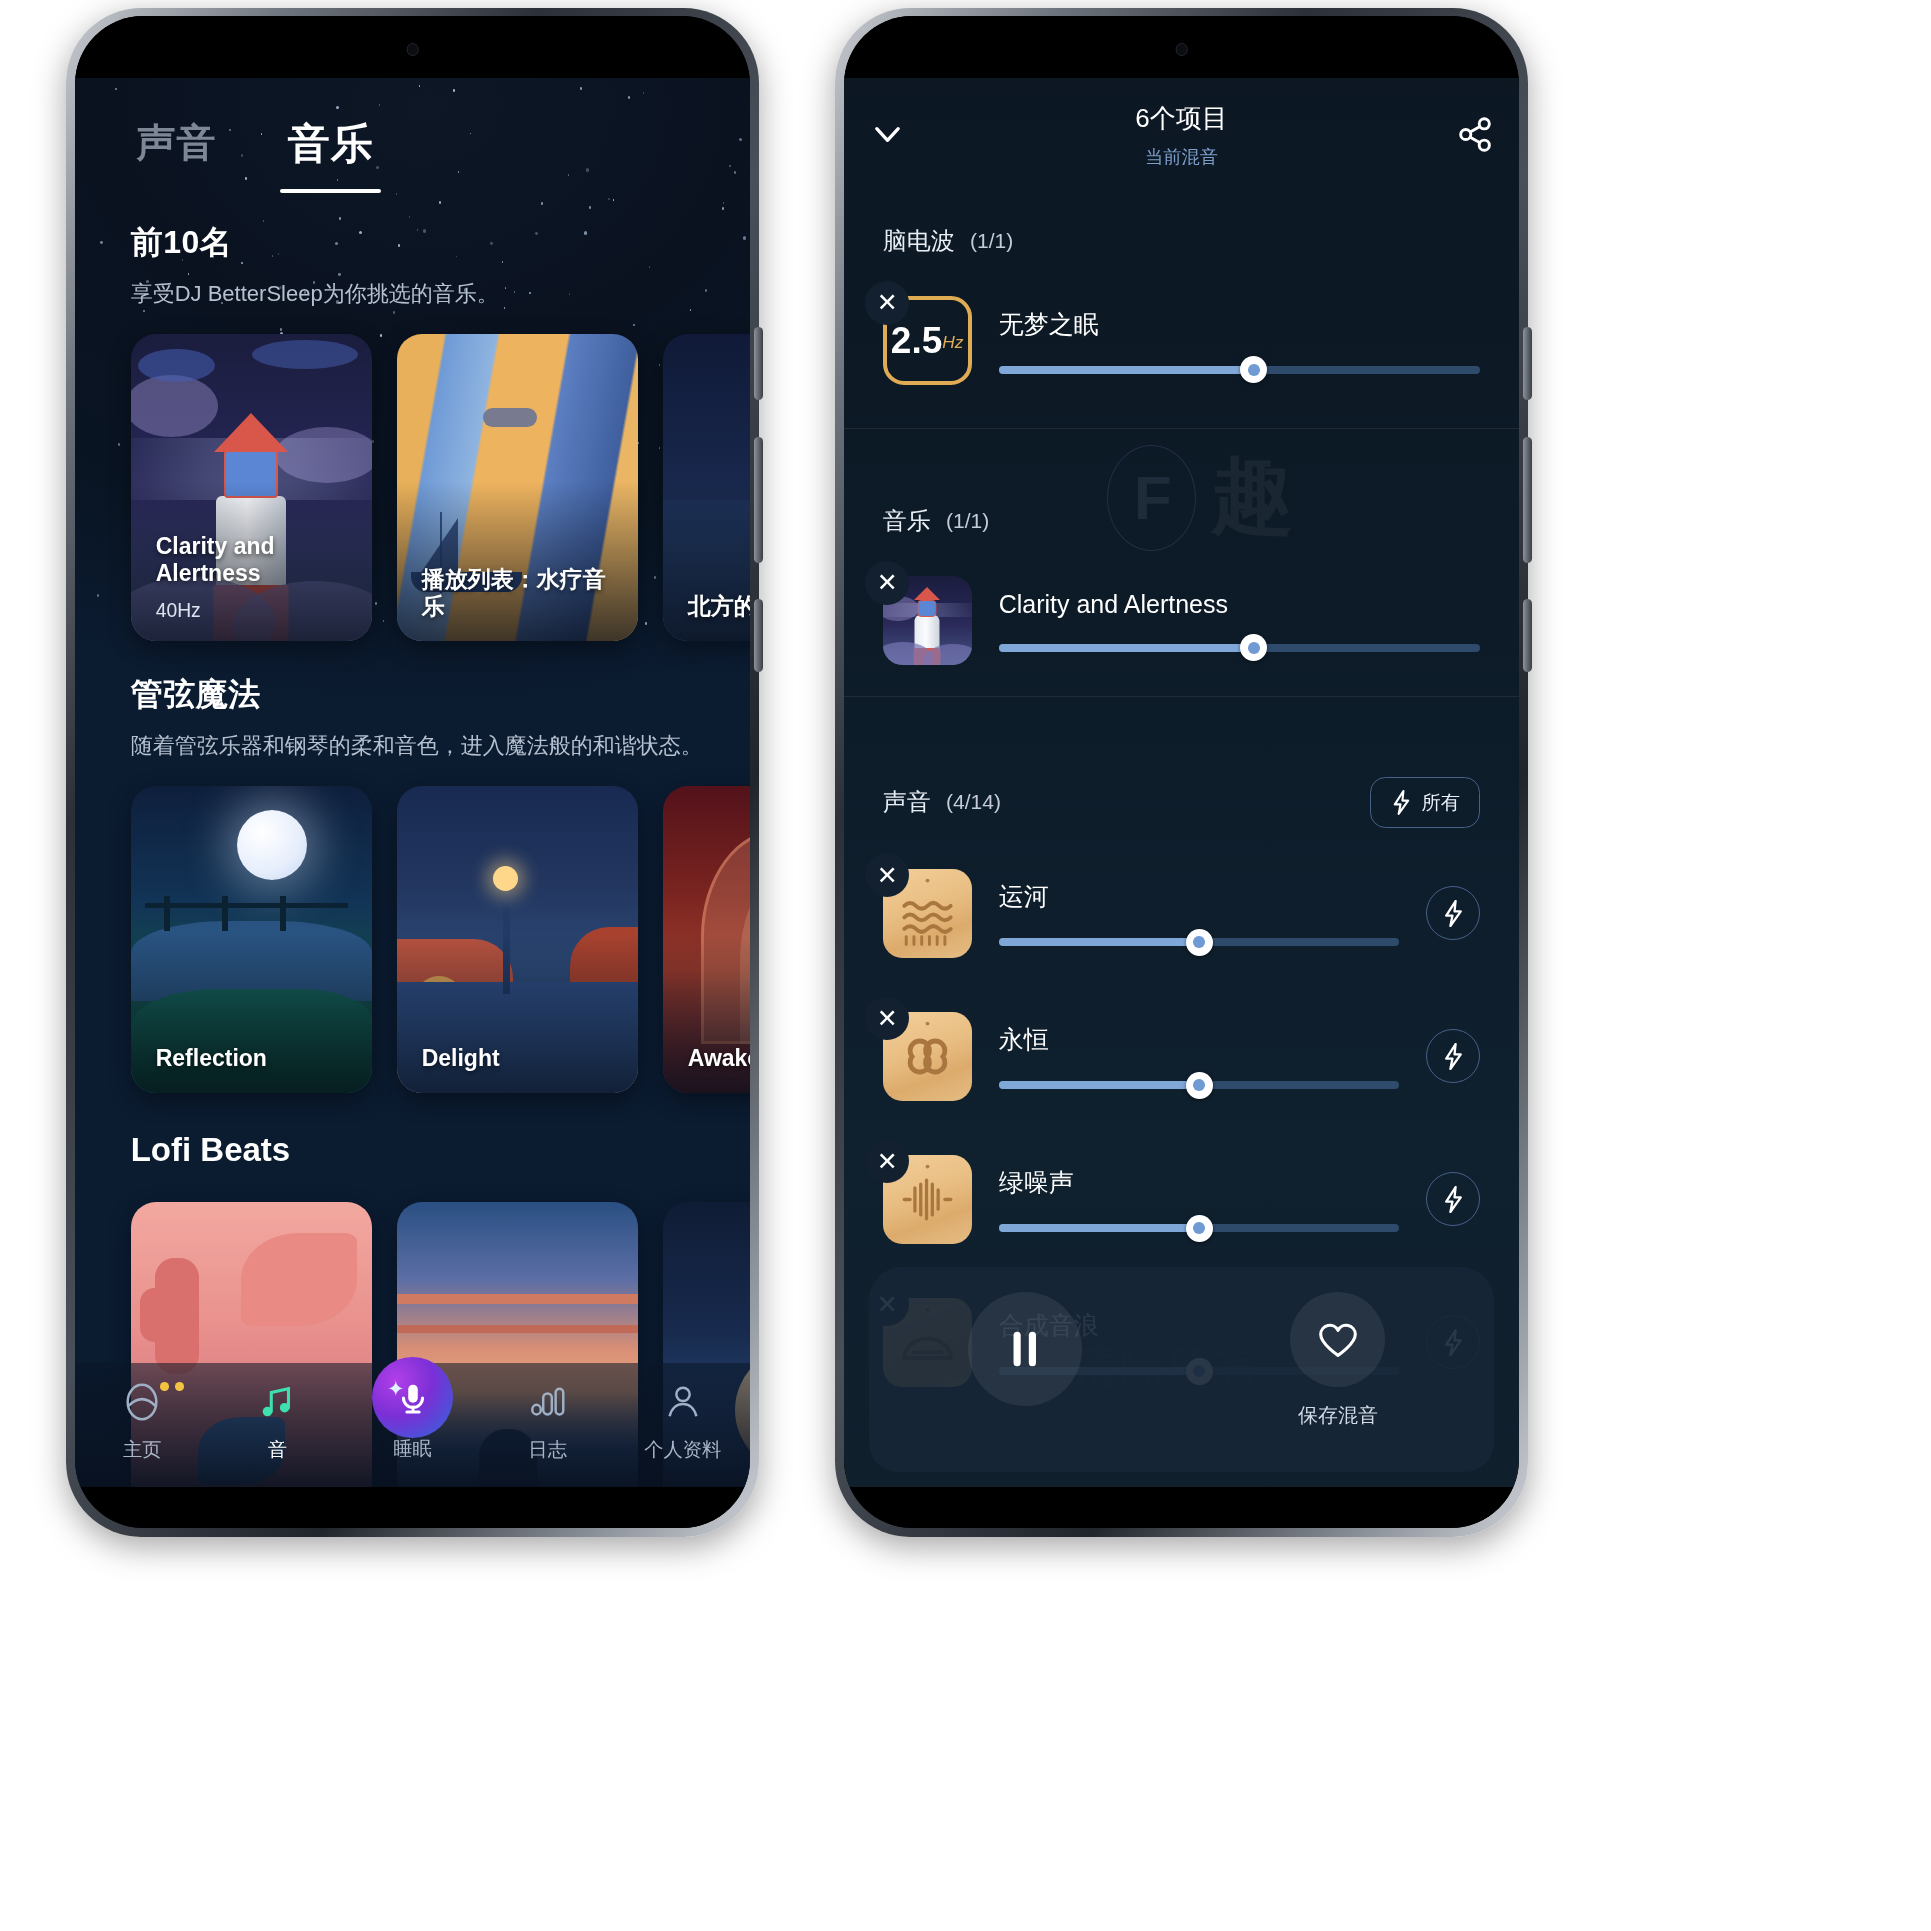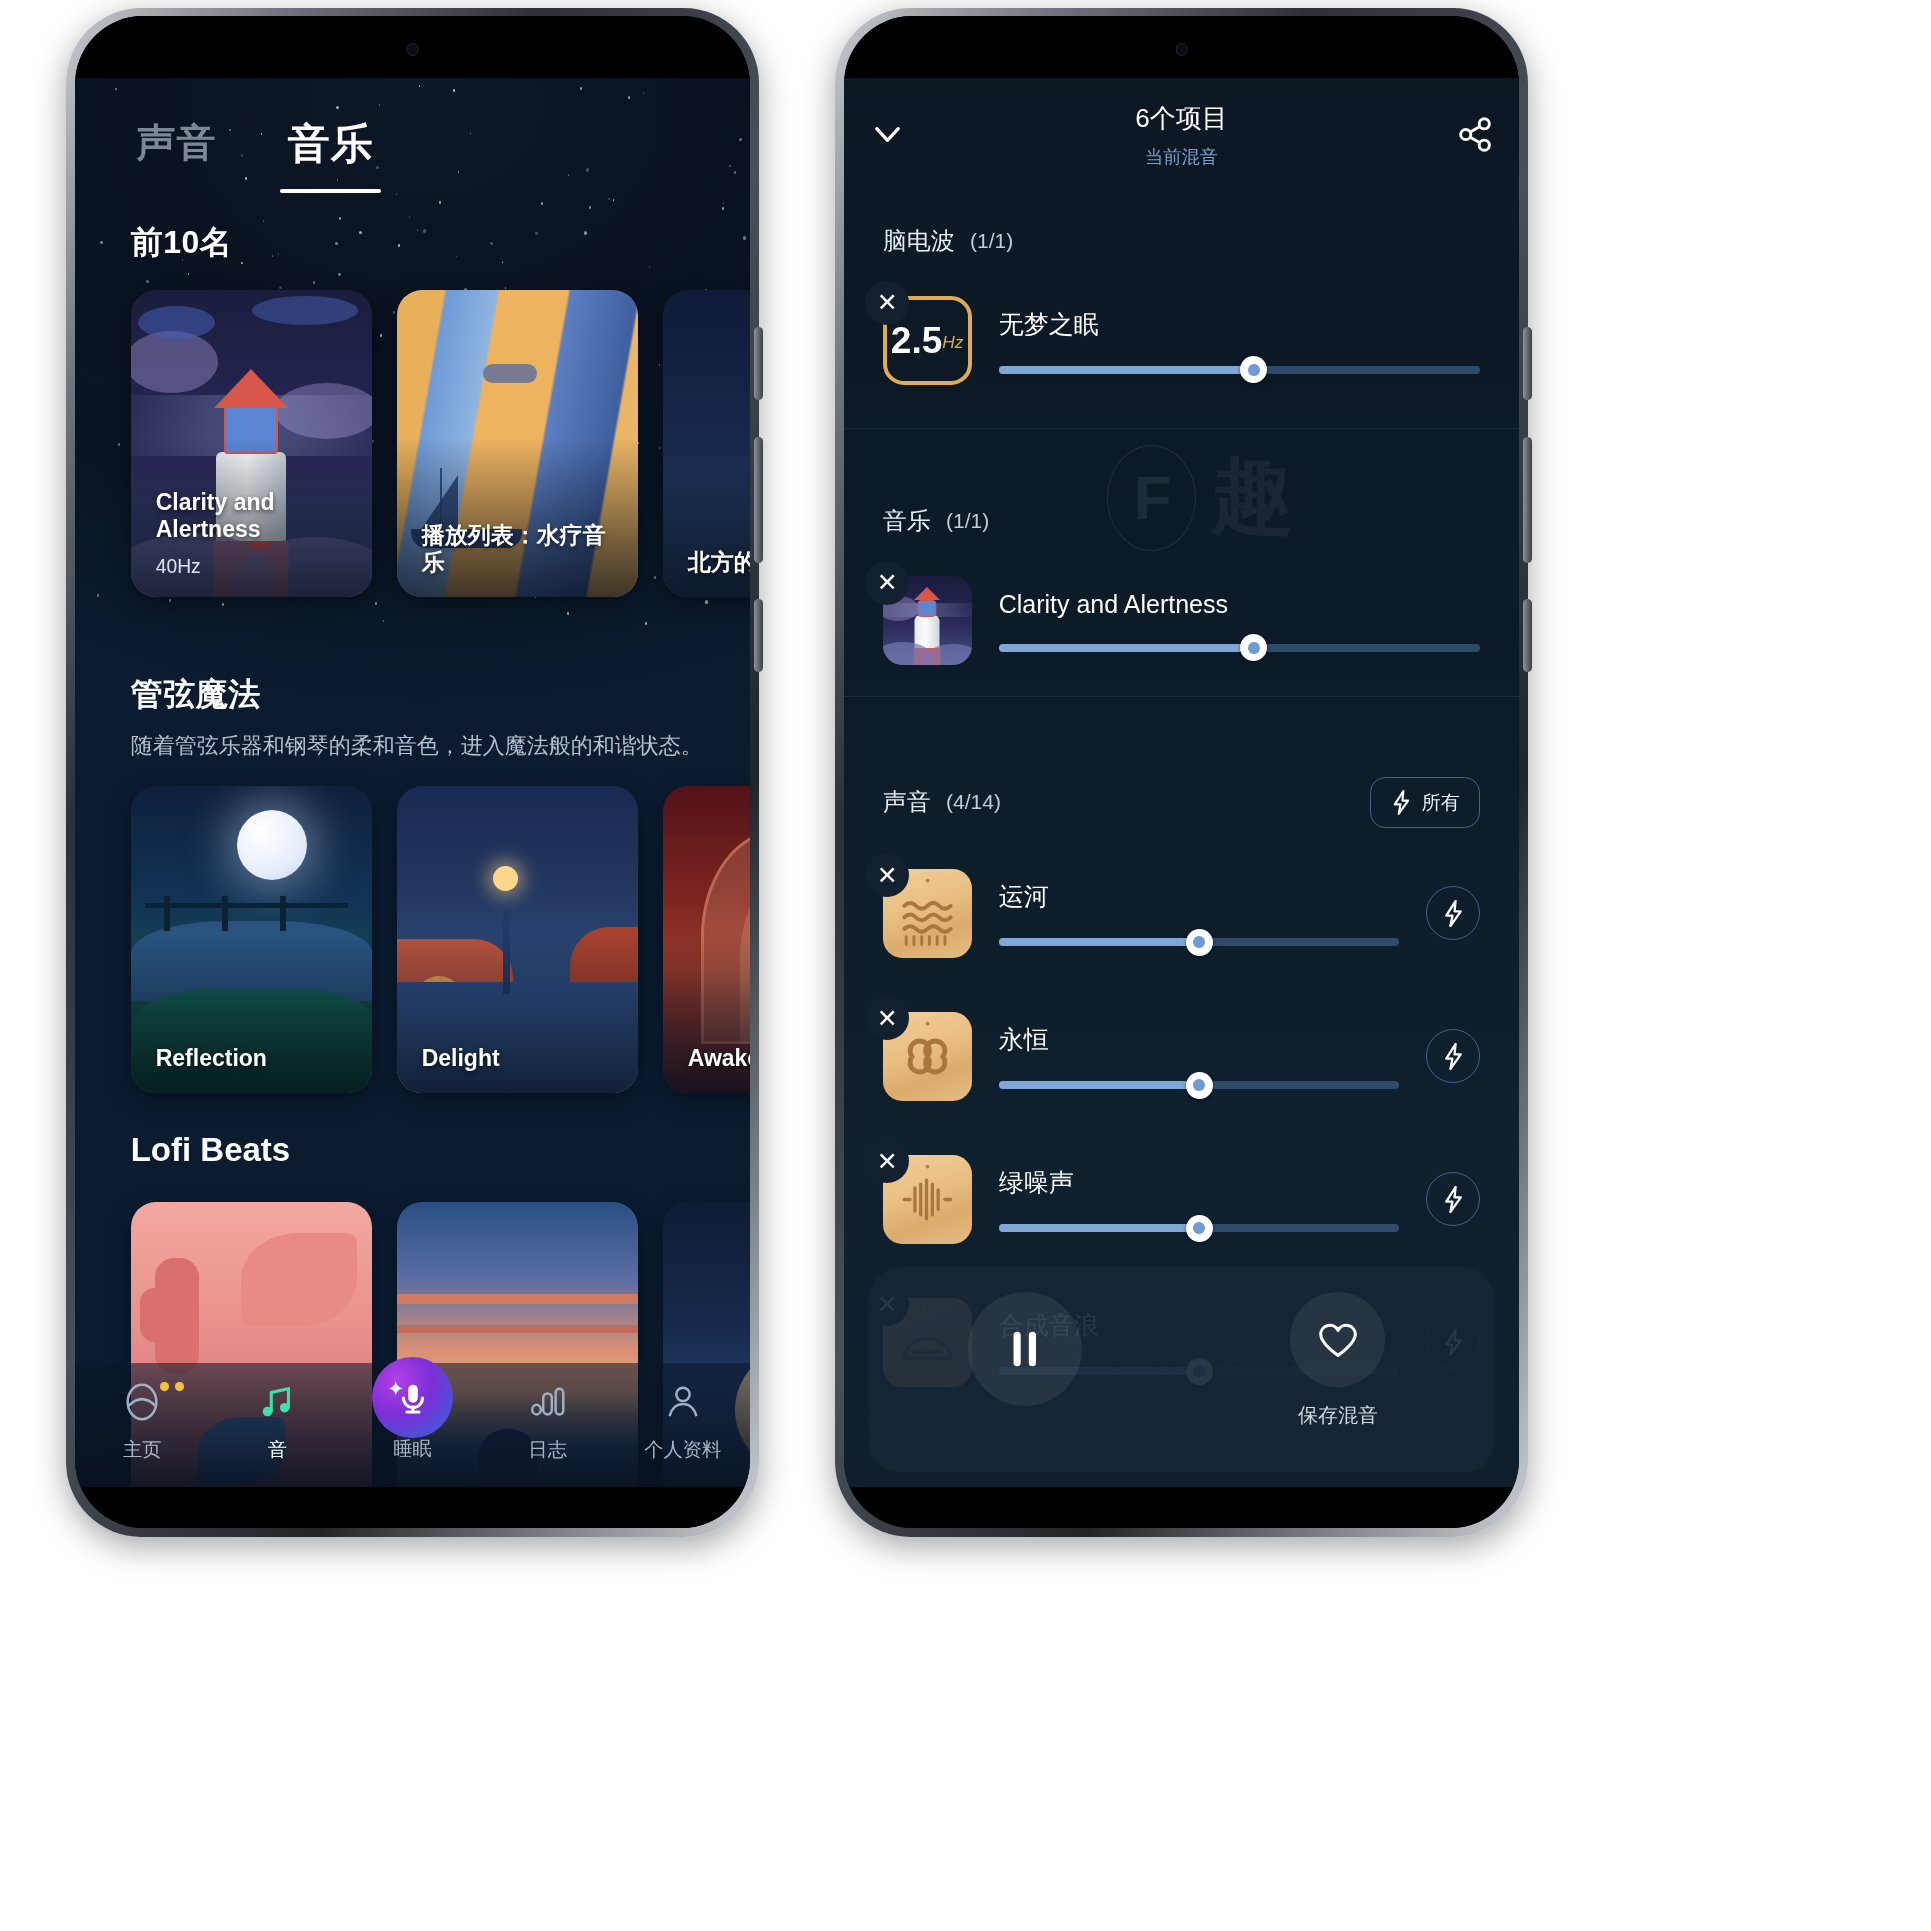--- a/index.html
+++ b/index.html
@@ -330,20 +330,21 @@
             <span class="star" style="width: 1.2px; height: 1.2px; left: 151px; top: 395px; opacity: 0.29;"></span>
           </div>
 
         <div class="tabs">
           <div class="tab inactive">声音</div>
           <div class="tab active">音乐</div>
         </div>
 
         <div class="section" style="top:205px;">
           <div class="sec-title">前10名</div>
+          <div class="sec-sub">享受DJ BetterSleep为你挑选的音乐。</div>
           <div class="row-cards">
 
             <div class="card">
               <div class="art a-lighthouse">
                 <div class="lh-cloud" style="left:-5.8px;top:41px;width:93px;height:62px;"></div>
                 <div class="lh-cloud" style="right:-7.7px;top:93px;width:104px;height:56px;background:rgba(160,150,210,.4);"></div>
                 <div class="lh-cloud" style="left:7.7px;top:15.4px;width:77px;height:33px;background:rgba(70,95,180,.55);"></div>
                 <div class="lh-cloud" style="right:13.5px;top:5.8px;width:106px;height:29px;background:rgba(70,95,180,.5);"></div>
                 <div class="lh-beam"></div>
                 <div class="lh-tower"></div>

